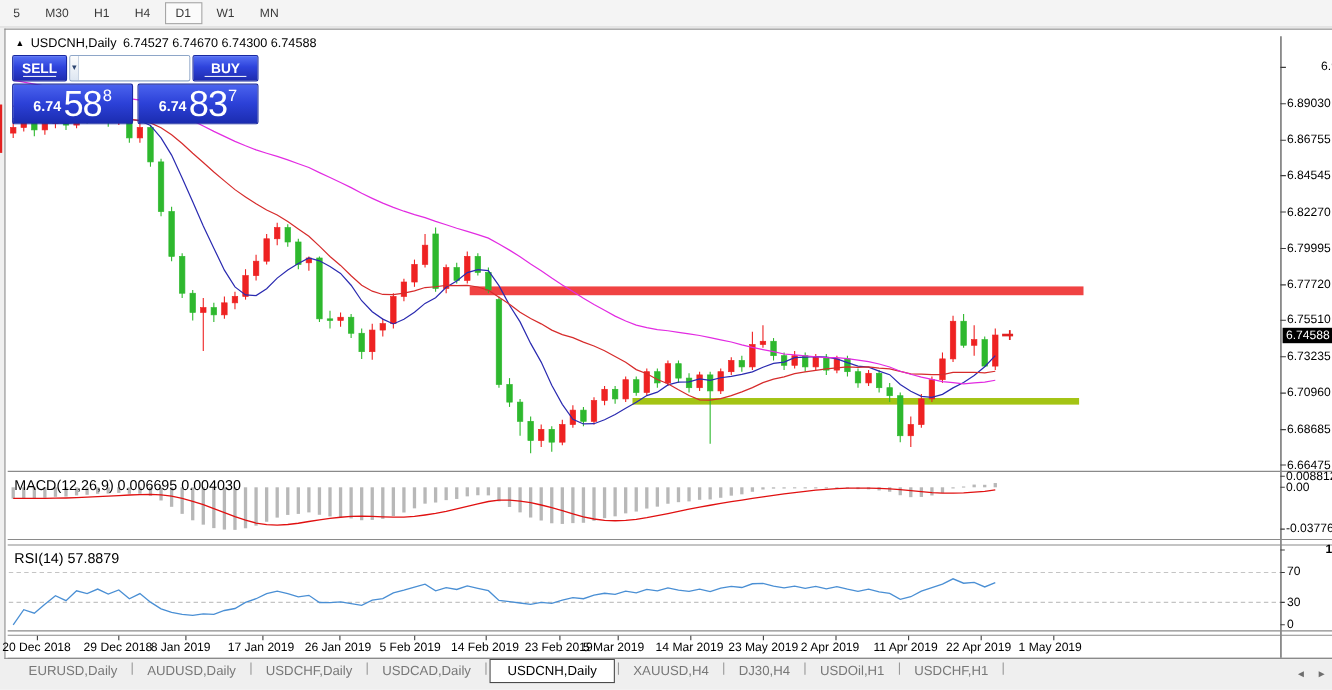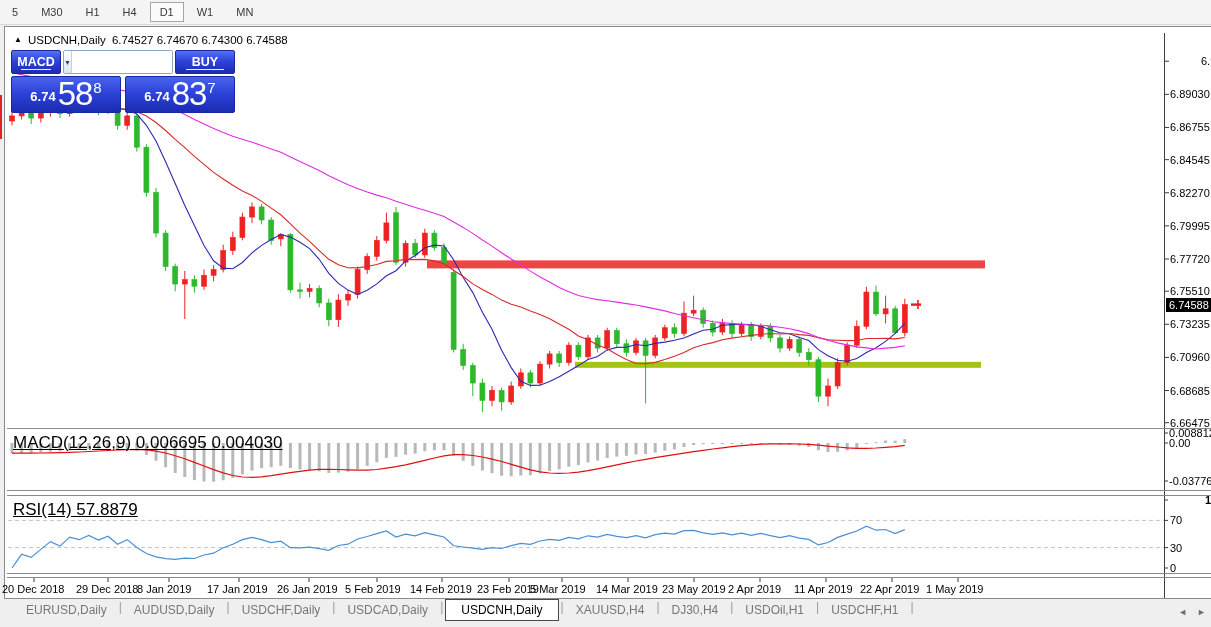--- a/index.html
+++ b/index.html
@@ -65,21 +65,21 @@
   .price-box + .price-box { margin-left:4px; }
   .pb-small { font-size:13px; font-weight:bold; line-height:26px; margin-right:2px; }
   .pb-big   { font-size:33px; line-height:33px; font-weight:400; letter-spacing:-1px; }
   .pb-sup   { font-size:15px; line-height:15px; position:relative; top:-15px; margin-left:1px; }
   
   .ax-label { position:absolute; font-size:11px; color:#000; white-space:nowrap; }
   .cur-price {
     position:absolute; left:1166px; background:#000; color:#fff; font-size:11px;
     padding:1px 4px 1px 3px; white-space:nowrap;
   }
-  .ind-label { position:absolute; font-size:17px; color:#000; white-space:nowrap;text-decoration:underline; }
+  .ind-label { position:absolute; font-size:13px; color:#000; white-space:nowrap; }
   .date-label { position:absolute; top:583px; font-size:11px; color:#000; white-space:nowrap; }
   
   .tabbar {
     position:absolute; left:0; top:600px; width:1211px; height:27px;
     background:#efefef; display:flex; align-items:flex-start; padding-left:16px;
     font-size:12px; color:#777;
   }
   .tab { padding:3px 10px; cursor:pointer; white-space:nowrap; }
   .tab.active {
     background:#fff; color:#000; border:1px solid #4a4a4a; padding:3px 15px;
@@ -448,21 +448,21 @@
 
 <div class="chart-header">
   <span class="collapse-tri">▲</span>
   <span>USDCNH,Daily</span>
   <span>6.74527 6.74670 6.74300 6.74588</span>
 </div>
 
 <div class="trade-panel">
   <div class="tp-row1">
     <div class="btn-blue sell-btn">
-      <span>MACD</span>
+      <span>SELL</span>
       <span class="ul"></span>
     </div>
     <div class="vol-group">
       <button class="spin-btn dn">▼</button>
       <input class="vol-input" readonly="" value="5.00" style="">
 
     </div>
     <div class="btn-blue buy-btn">
       <span>BUY</span>
       <span class="ul"></span>

